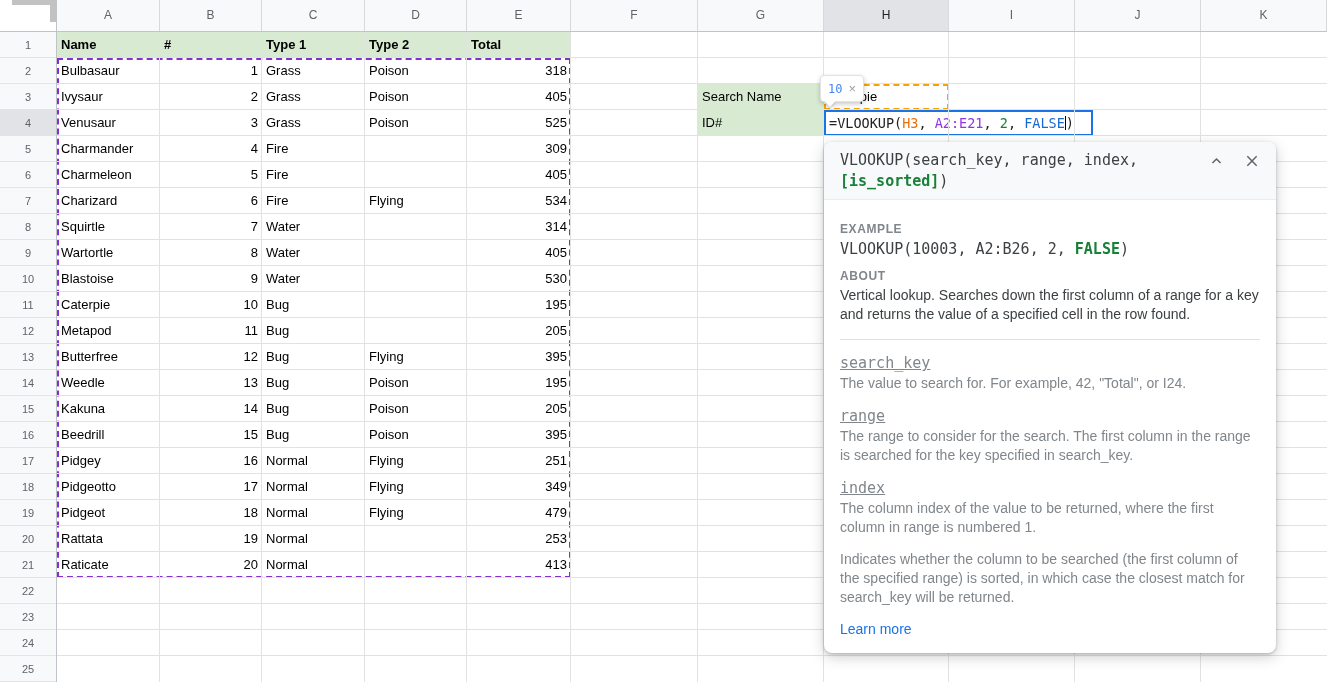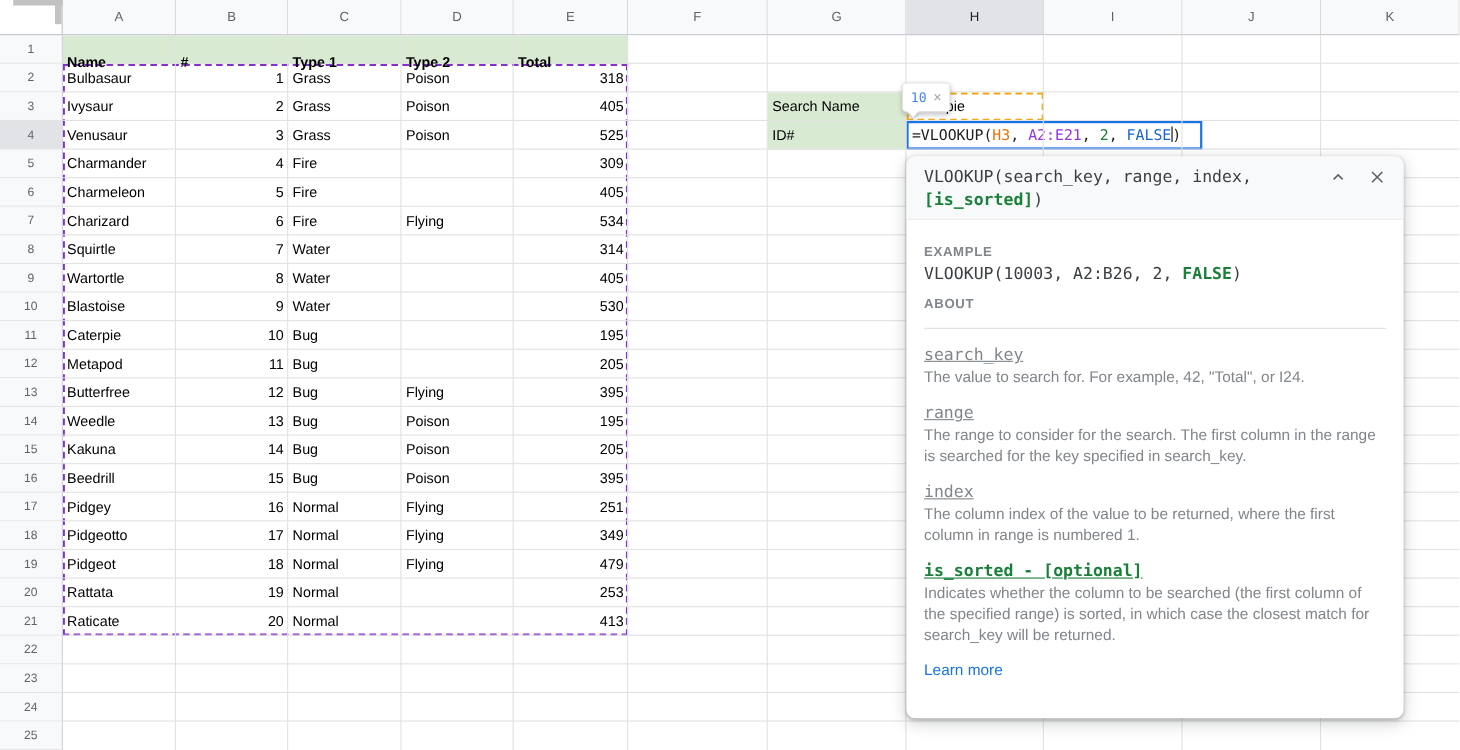--- a/index.html
+++ b/index.html
@@ -7,21 +7,21 @@
          font-family:"Liberation Sans",sans-serif;-webkit-font-smoothing:antialiased;}
 
   
   .grid{position:absolute;left:57px;top:32px;width:1270px;height:650px;overflow:hidden;}
   .vline{position:absolute;top:0;width:1px;height:650px;background:#e2e2e2;}
   .hline{position:absolute;left:0;height:1px;width:1270px;background:#e2e2e2;}
   .fill{position:absolute;}
   .cell{position:absolute;height:26px;line-height:26px;font-size:13px;color:#000;
         padding:0 4px;box-sizing:border-box;white-space:nowrap;overflow:hidden;}
   .cell.right{text-align:right;}
-  .cell.bold{font-weight:700;margin-top:12px;}
+  .cell.bold{font-weight:700;}
 
   .range-dash{position:absolute;left:0;top:26px;width:514px;height:520px;
               border:2px dashed #8430ce;box-sizing:border-box;pointer-events:none;}
   .ref-dash{position:absolute;left:767px;top:52px;width:125px;height:26px;
             border:2px dashed #f5a300;box-sizing:border-box;pointer-events:none;}
 
   .formula-box{position:absolute;left:767px;top:78px;width:269px;height:26px;
                background:#fff;border:2px solid #1a73e8;box-sizing:border-box;
                font-family:"DejaVu Sans Mono","Liberation Mono",monospace;
                font-size:13.5px;line-height:22px;padding:0 3px;white-space:nowrap;overflow:hidden;}
@@ -284,36 +284,36 @@
           </svg>
         <svg width="16" height="16" viewBox="0 0 24 24">
             <path d="M5 5l14 14M19 5L5 19" fill="none" stroke="#5f6368" stroke-width="2.2"></path>
           </svg>
       </div>
     </div>
     <div class="popup-body">
       <div class="sec-label">EXAMPLE</div>
       <div class="mono"><span>VLOOKUP(10003, A2:B26, 2, </span><span class="green">FALSE</span><span>)</span></div>
       <div class="sec-label">ABOUT</div>
+      <div class="about-text">Vertical lookup. Searches down the first column of a range for a key and returns the value of a specified cell in the row found.</div>
       <div class="divider"></div>
       <div id="params">
           <div class="param">
             <div class="param-name">search_key</div>
             <div class="param-desc">The value to search for. For example, 42, "Total", or I24.</div>
           </div>
           <div class="param">
             <div class="param-name">range</div>
             <div class="param-desc">The range to consider for the search. The first column in the range is searched for the key specified in search_key.</div>
           </div>
           <div class="param">
             <div class="param-name">index</div>
             <div class="param-desc">The column index of the value to be returned, where the first column in range is numbered 1.</div>
           </div>
           <div class="param">
-            <div class="param-name green">is_sorted - [optional]</div>
             <div class="param-desc">Indicates whether the column to be searched (the first column of the specified range) is sorted, in which case the closest match for search_key will be returned.</div>
           </div>
         </div>
       <a class="learn-more">Learn more</a>
     </div>
   </div>
 
 </div>
 
 </body></html>

